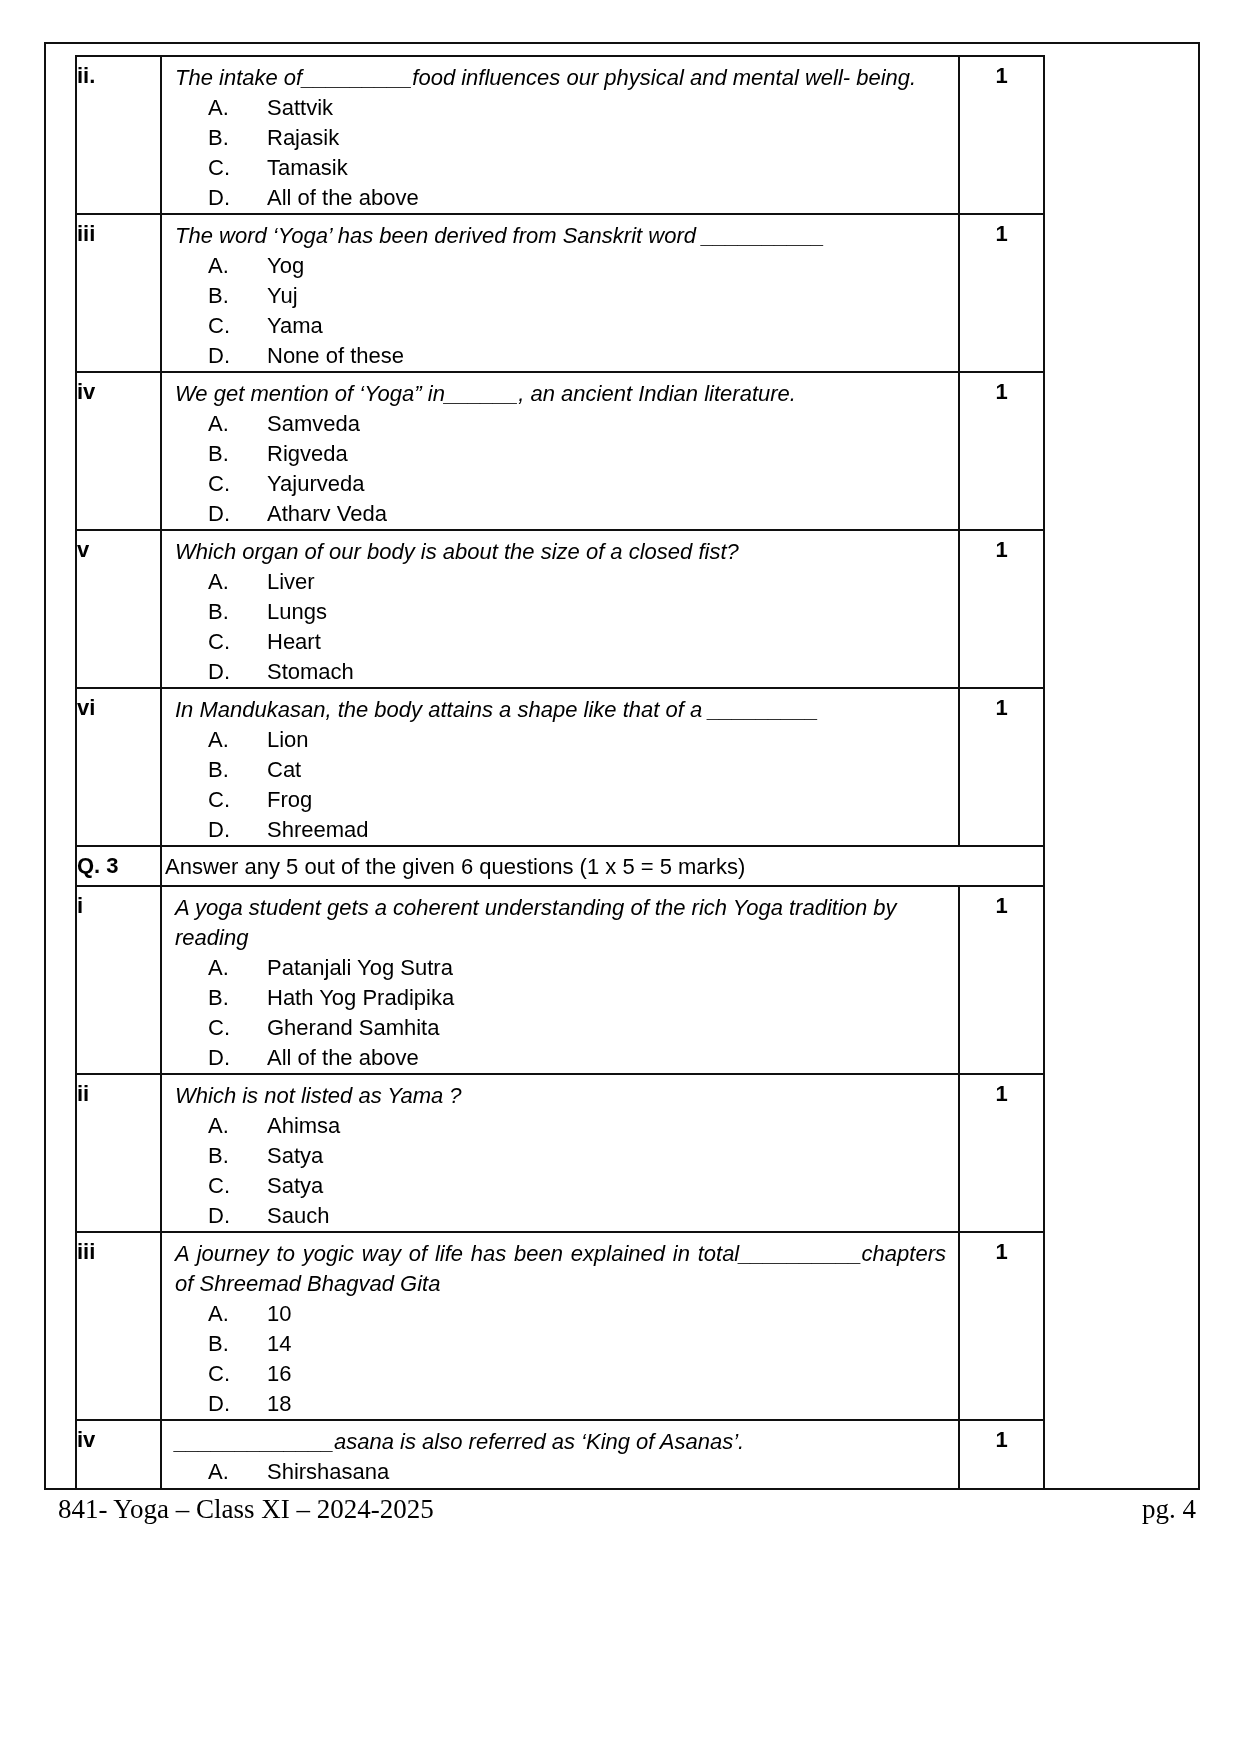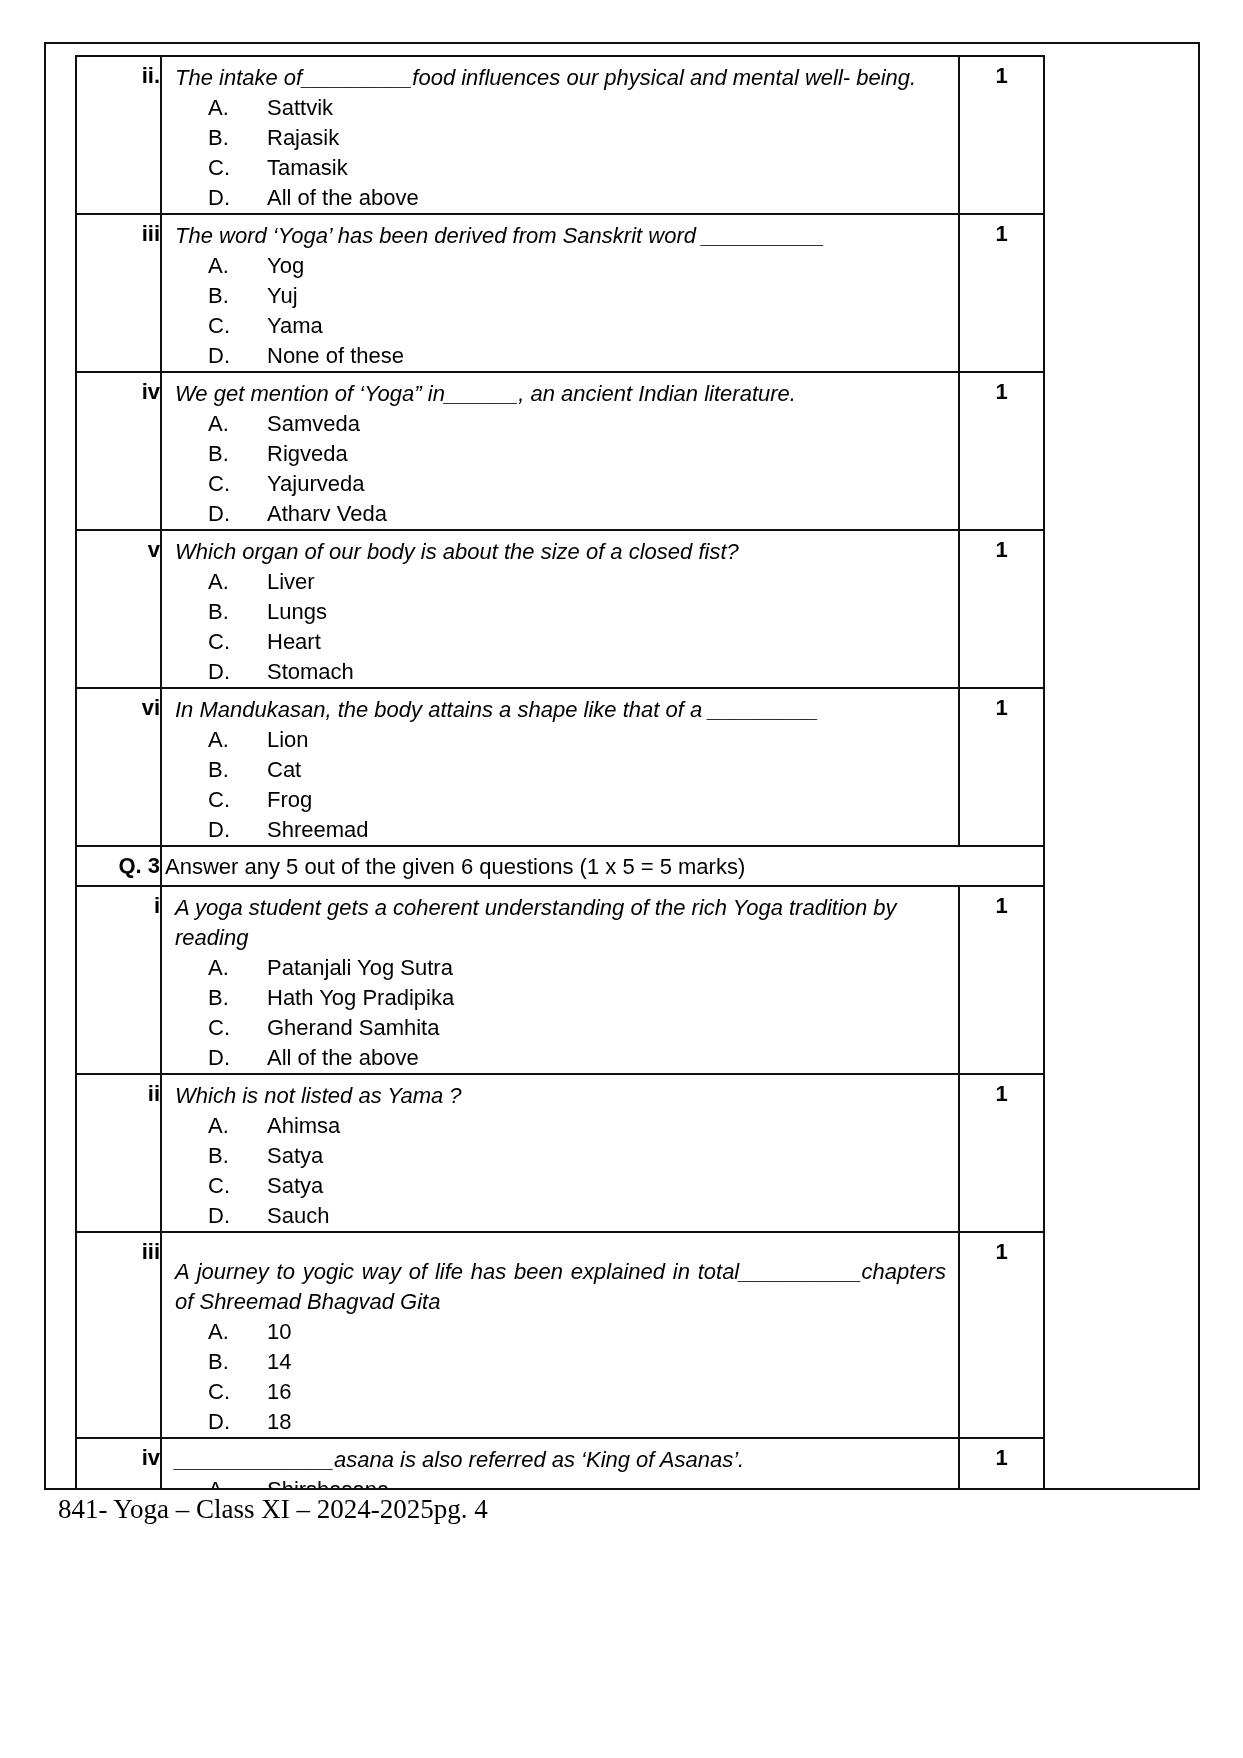--- a/index.html
+++ b/index.html
@@ -10,33 +10,33 @@
   }
   .page-border {
     position:absolute; left:44px; top:42px; width:1156px; height:1448px;
     border:2px solid #101010; overflow:hidden; background:#fff;
   }
   table.qtable {
     border-collapse:collapse; table-layout:fixed;
     margin:11px 0 0 29px; width:968px;
   }
   .qtable td { border:2px solid #101010; vertical-align:top; padding:0; }
-  td.cell-num   { width:85px;  text-align:right; font-weight:700; font-size:22px; padding-top:6px; }
+  td.cell-num   { width:85px;  text-align:left; font-weight:700; font-size:22px; padding-top:6px; }
   td.cell-q     { width:798px; font-size:22px; padding:6px 12px 0 13px; }
   td.cell-marks { width:85px;  text-align:center; font-weight:700; font-size:22px; padding-top:6px; }
   td.cell-section { font-weight:400; font-size:22px; padding:5px 6px 3px 3px; line-height:30px; }
   .qtext { line-height:30px;font-style:italic; }
-  .qtext.justify { text-align:justify;margin-top:18px; }
+  .qtext.justify { text-align:justify; }
   .opt { display:flex; margin-left:33px; line-height:30px; }
   .opt-letter { flex:0 0 35px; }
   .opt-text { flex:1;margin-left:24px; }
   tr.row-last td { padding-bottom:95px; }
   .footer {
     position:absolute; left:58px; right:47px; top:1494px;
-    display:flex; 
+    display:flex; justify-content:space-between;
     font-family:"Liberation Serif", serif; font-size:27px; color:#000;
   }
 </style>
 </head>
 <body>
 
 <div class="page-border">
   <table class="qtable">
 
     <tbody>

